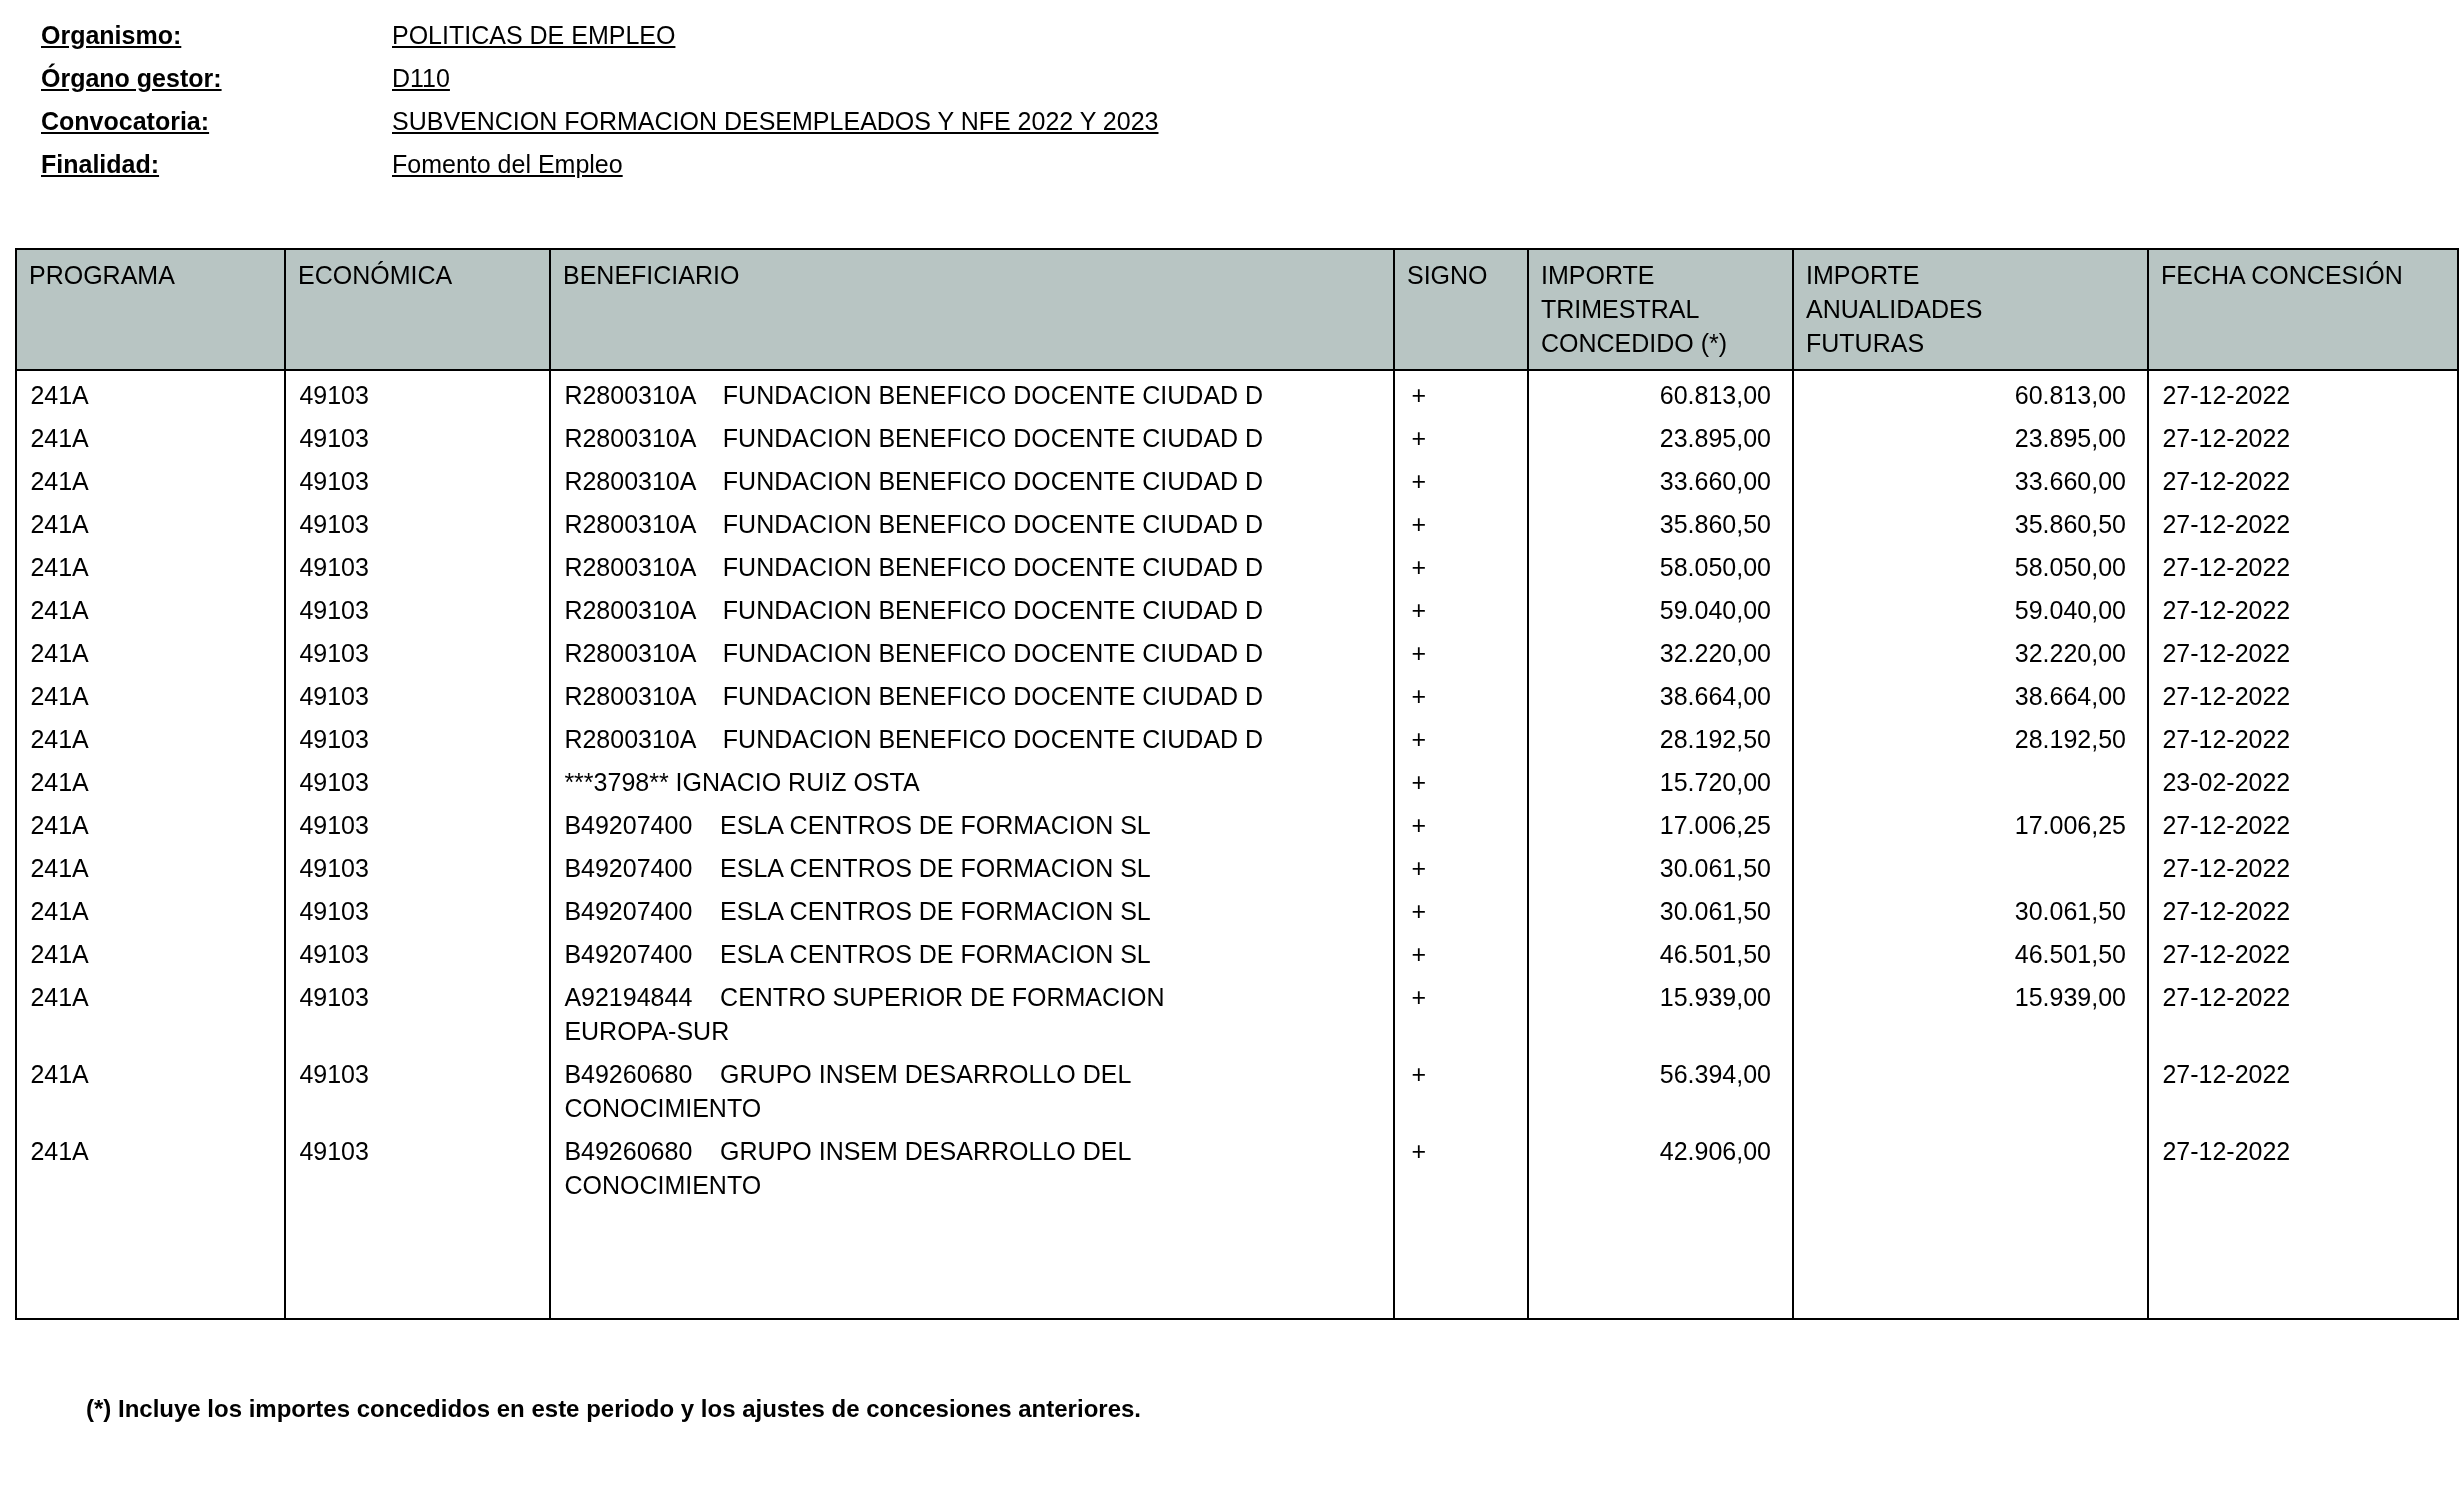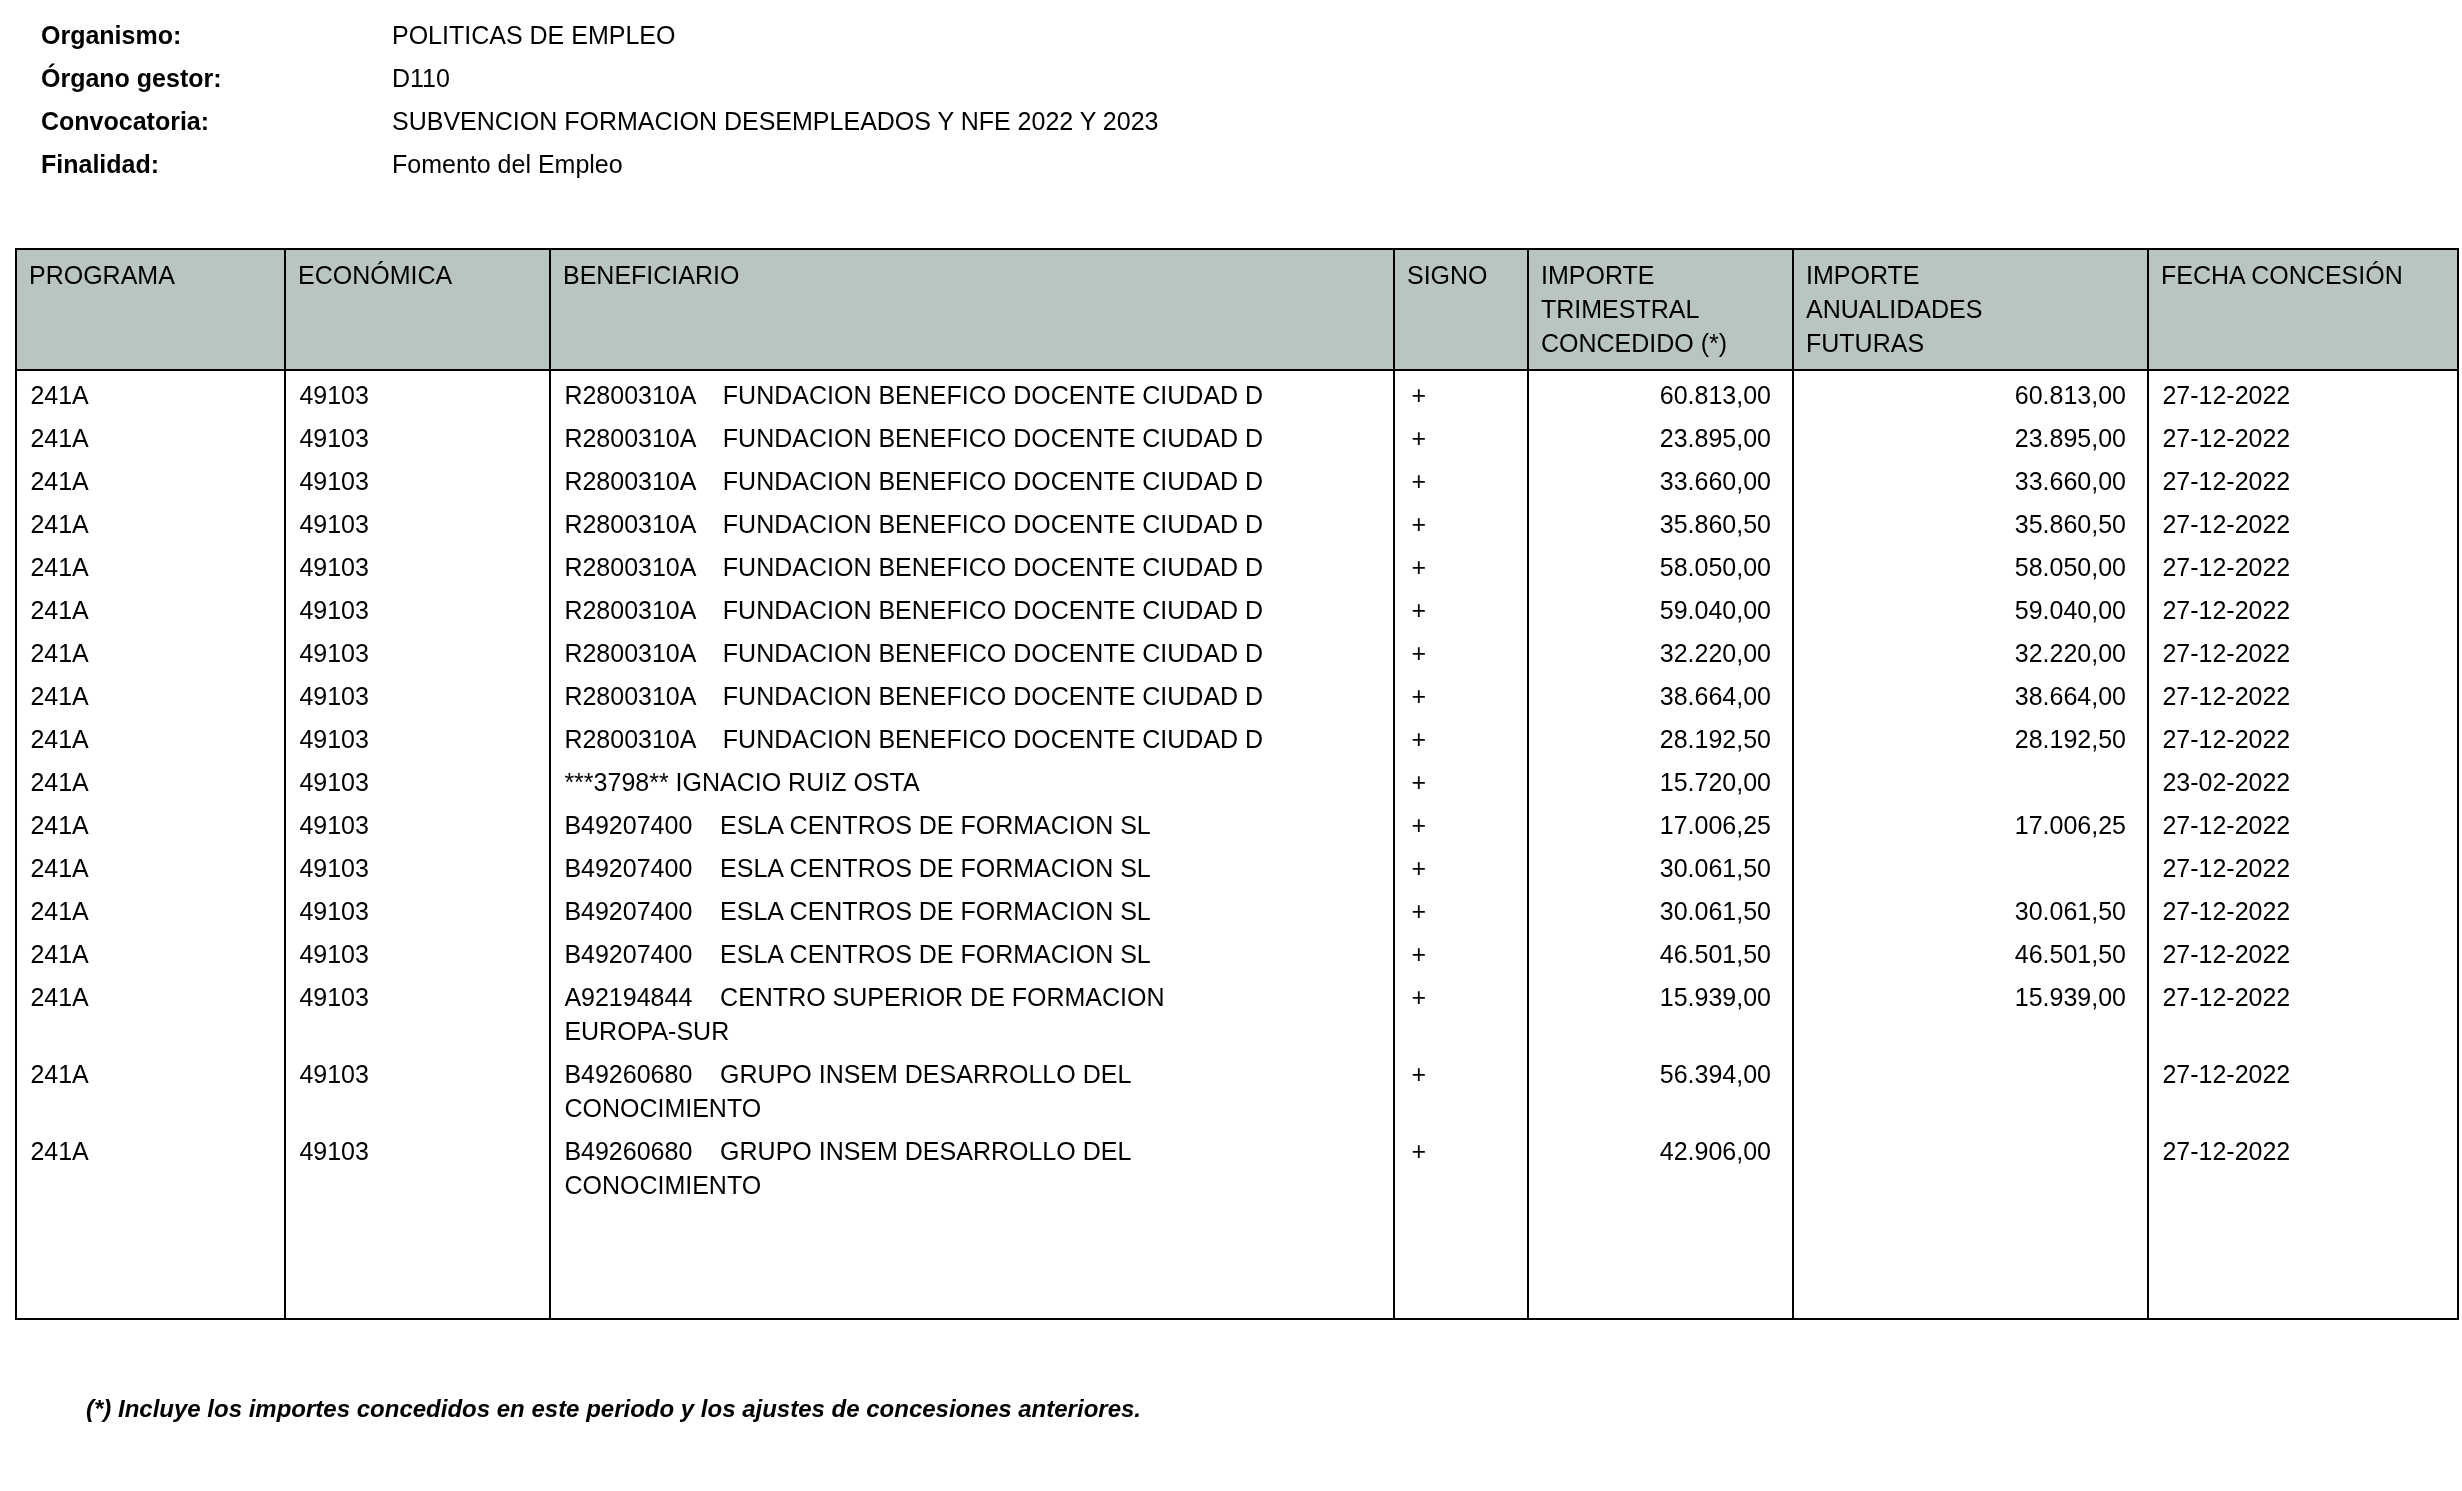--- a/index.html
+++ b/index.html
@@ -11,20 +11,21 @@
     color: #000000;
     position: relative;
     overflow: hidden;
   }
 
   
   .meta {
     margin: 18px 0 0 41px;
     font-size: 25px;
     line-height: 34px;
+    text-decoration: underline;
   }
   .meta-row {
     display: flex;
     height: 43px;
     align-items: flex-start;
   }
   .meta-label {
     font-weight: bold;
     flex: 0 0 351px;
     width: 351px;
@@ -61,21 +62,20 @@
   .cell-beneficiario { white-space: pre-wrap; margin-top: 36px; }
   .cell-num { text-align: right; padding-right: 21px !important; }
   .cell-signo { padding-left: 16.4px !important; }
   tr.filler td { height: 112px; }
 
   
   .footnote {
     margin: 75px 0 0 86px;
     font-size: 24px;
     font-weight: bold;
-    font-style: italic;
   }
 </style>
 </head>
 <body>
 
 <div class="page">
 
   <div class="meta">
     <div class="meta-row">
       <span class="meta-label">Organismo:</span>

